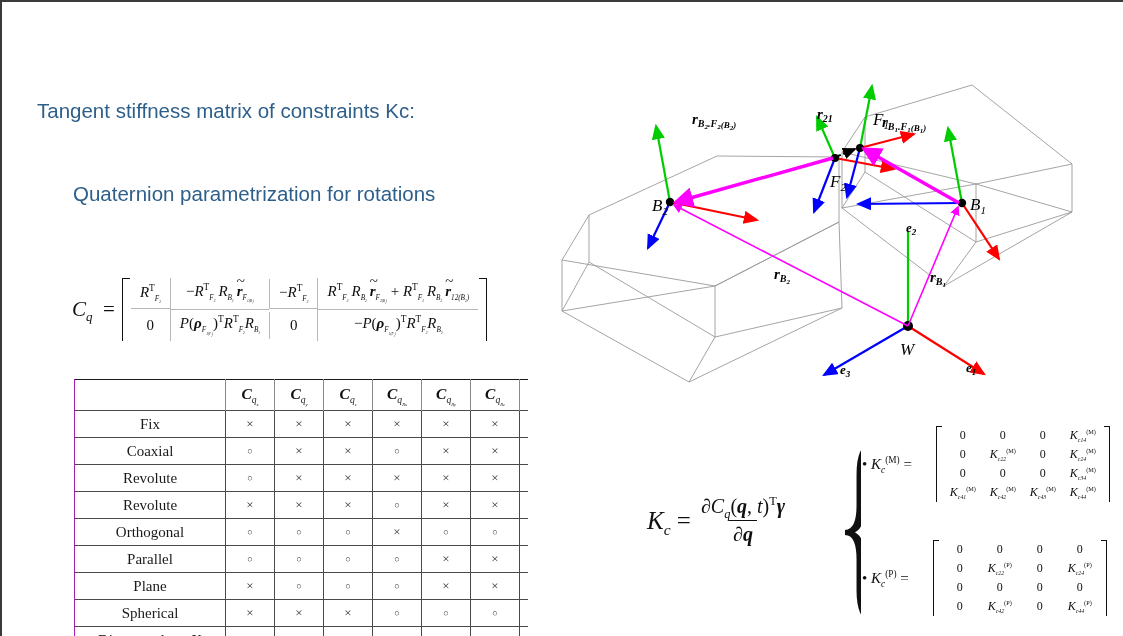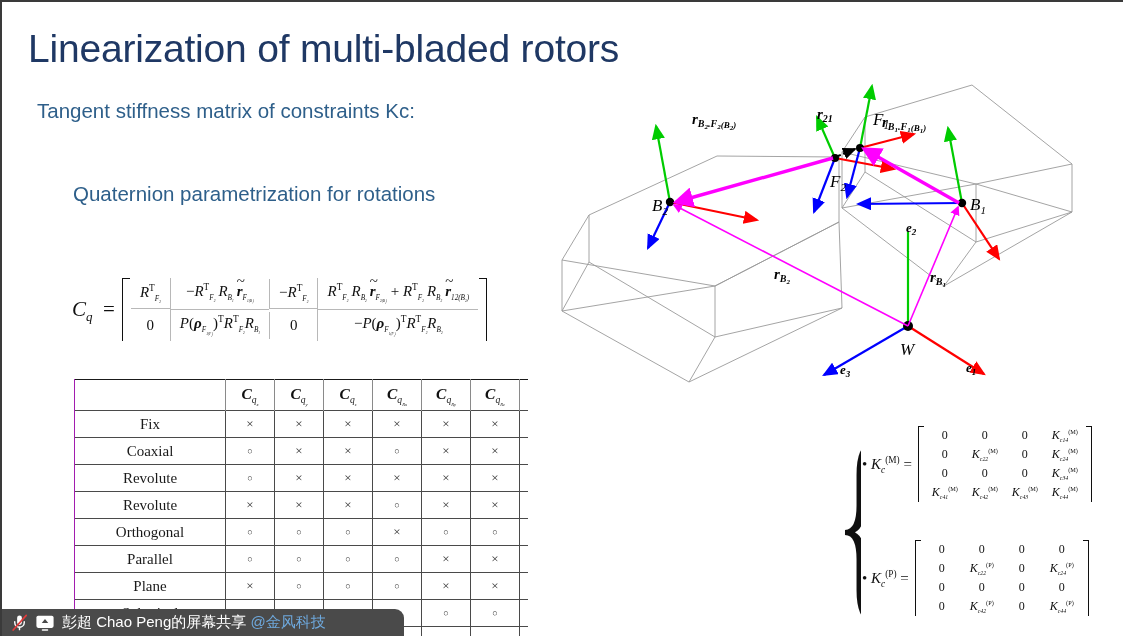--- a/index.html
+++ b/index.html
@@ -177,21 +177,21 @@
   
   .kmat-block {
     position: absolute;
     display: flex;
     align-items: center;
     font-family: "Liberation Serif", serif;
     color: #101010;
   }
   #kmat-M { left: 860px; top: 424px; }
   #kmat-P { left: 860px; top: 538px; }
-  .kmat-label { font-size: 15px; margin-right: 6px; white-space: nowrap; }
+  .kmat-label { font-size: 15px; margin-right: 24px; white-space: nowrap; }
   .kmat-grid {
     display: grid;
     grid-template-columns: repeat(4, 40px);
     align-items: center;
     font-size: 12px;
   }
   .kmat-grid > div {
     text-align: center;
     padding: 2px 1px;
     white-space: nowrap;
@@ -248,21 +248,20 @@
   #share-bar .bar-text .host {
     color: #6ea8dc;
   }
   .bar-icon { display:flex; align-items:center; justify-content:center; }
 </style>
 </head>
 <body>
 
 <div class="slide">
 
-  <div id="slide-title">Linearization of multi-bladed rotors</div>
 
   <div class="bullet-line" id="bullet-1">Tangent stiffness matrix of constraints Kc:</div>
   <div class="bullet-line" id="bullet-2">Quaternion parametrization for rotations</div>
 
   <div id="cq-equation" class="math">
     <span class="lhs">
       <span class="it">C</span><sub class="si">q</sub> &nbsp;=
     </span>
     <span class="bracket left"></span>
     <div id="cq-grid">
@@ -403,20 +402,33 @@
           <td class="symcol vsep-dark mark-o">○</td>
           <td class="symcol vsep-dark mark-o">○</td>
           <td class="symcol vsep-dark mark-o">○</td>
           <td class="symcol vsep-dark mark-o">○</td>
           <td class="symcol vsep-dark mark-o">○</td>
           <td class="vsep-dark"></td>
         </tr>
       </tbody>
   </table>
 
+  <div id="kc-equation">
+    <span class="kc-lhs math">
+      <span class="it">K</span><sub class="si">c</sub>&nbsp;=
+    </span>
+    <span class="frac math">
+      <span class="num">
+        ∂<span class="it">C</span><sub class="si">q</sub>(<span class="bi">q</span>, <span class="it">t</span>)<sup class="s">T</sup><span class="bi">γ</span>
+      </span>
+      <span class="den">
+        ∂<span class="bi">q</span>
+      </span>
+    </span>
+  </div>
 
   <div id="big-brace">
       <span>{</span>
     </div>
 
   <div class="kmat-block" id="kmat-M">
     <span class="kmat-label math">
       •&nbsp;<span class="it">K</span><sub class="si">c</sub><sup class="s">(M)</sup>&nbsp;=
     </span>
     <span class="kbracket left"></span>
@@ -569,34 +581,14 @@
         <text x="222" y="207" font-size="15" font-weight="bold">r<tspan font-size="10" dy="3">B</tspan><tspan font-size="7" dy="2">2</tspan></text>
         <text x="378" y="210" font-size="15" font-weight="bold">r<tspan font-size="10" dy="3">B</tspan><tspan font-size="7" dy="2">1</tspan></text>
 
         <text x="414" y="300" font-size="13" font-weight="bold">e<tspan font-size="9" dy="3">1</tspan></text>
         <text x="354" y="160" font-size="13" font-weight="bold">e<tspan font-size="9" dy="3">2</tspan></text>
         <text x="288" y="302" font-size="13" font-weight="bold">e<tspan font-size="9" dy="3">3</tspan></text>
       </g>
     </svg>
   </div>
 
-  <div id="share-bar">
-    <span class="bar-icon">
-      <svg width="19" height="19" viewBox="0 0 24 24">
-        <path d="M12 3a3 3 0 0 0-3 3v6a3 3 0 0 0 6 0V6a3 3 0 0 0-3-3z" fill="#ffffff"></path>
-        <path d="M6 11v1a6 6 0 0 0 12 0v-1" stroke="#ffffff" stroke-width="1.8" fill="none" stroke-linecap="round"></path>
-        <path d="M12 18v3" stroke="#ffffff" stroke-width="1.8" stroke-linecap="round"></path>
-        <path d="M4 21.5 L20.5 3" stroke="#e23b3b" stroke-width="2.1" stroke-linecap="round"></path>
-      </svg>
-    </span>
-    <span class="bar-icon" style="margin-left:6px">
-      <svg width="20" height="18" viewBox="0 0 24 22">
-        <rect x="1.5" y="2" width="21" height="15" rx="2.2" fill="#ffffff"></rect>
-        <path d="M12 6.2 L16 11 L8 11 Z" fill="#4a4a4a"></path>
-        <rect x="8" y="18.6" width="8" height="1.8" rx="0.9" fill="#ffffff"></rect>
-      </svg>
-    </span>
-    <span class="bar-text">
-      <span>彭超 Chao Peng的屏幕共享 </span><span class="host">@金风科技</span>
-    </span>
-  </div>
 
 </div>
 
 </body></html>

